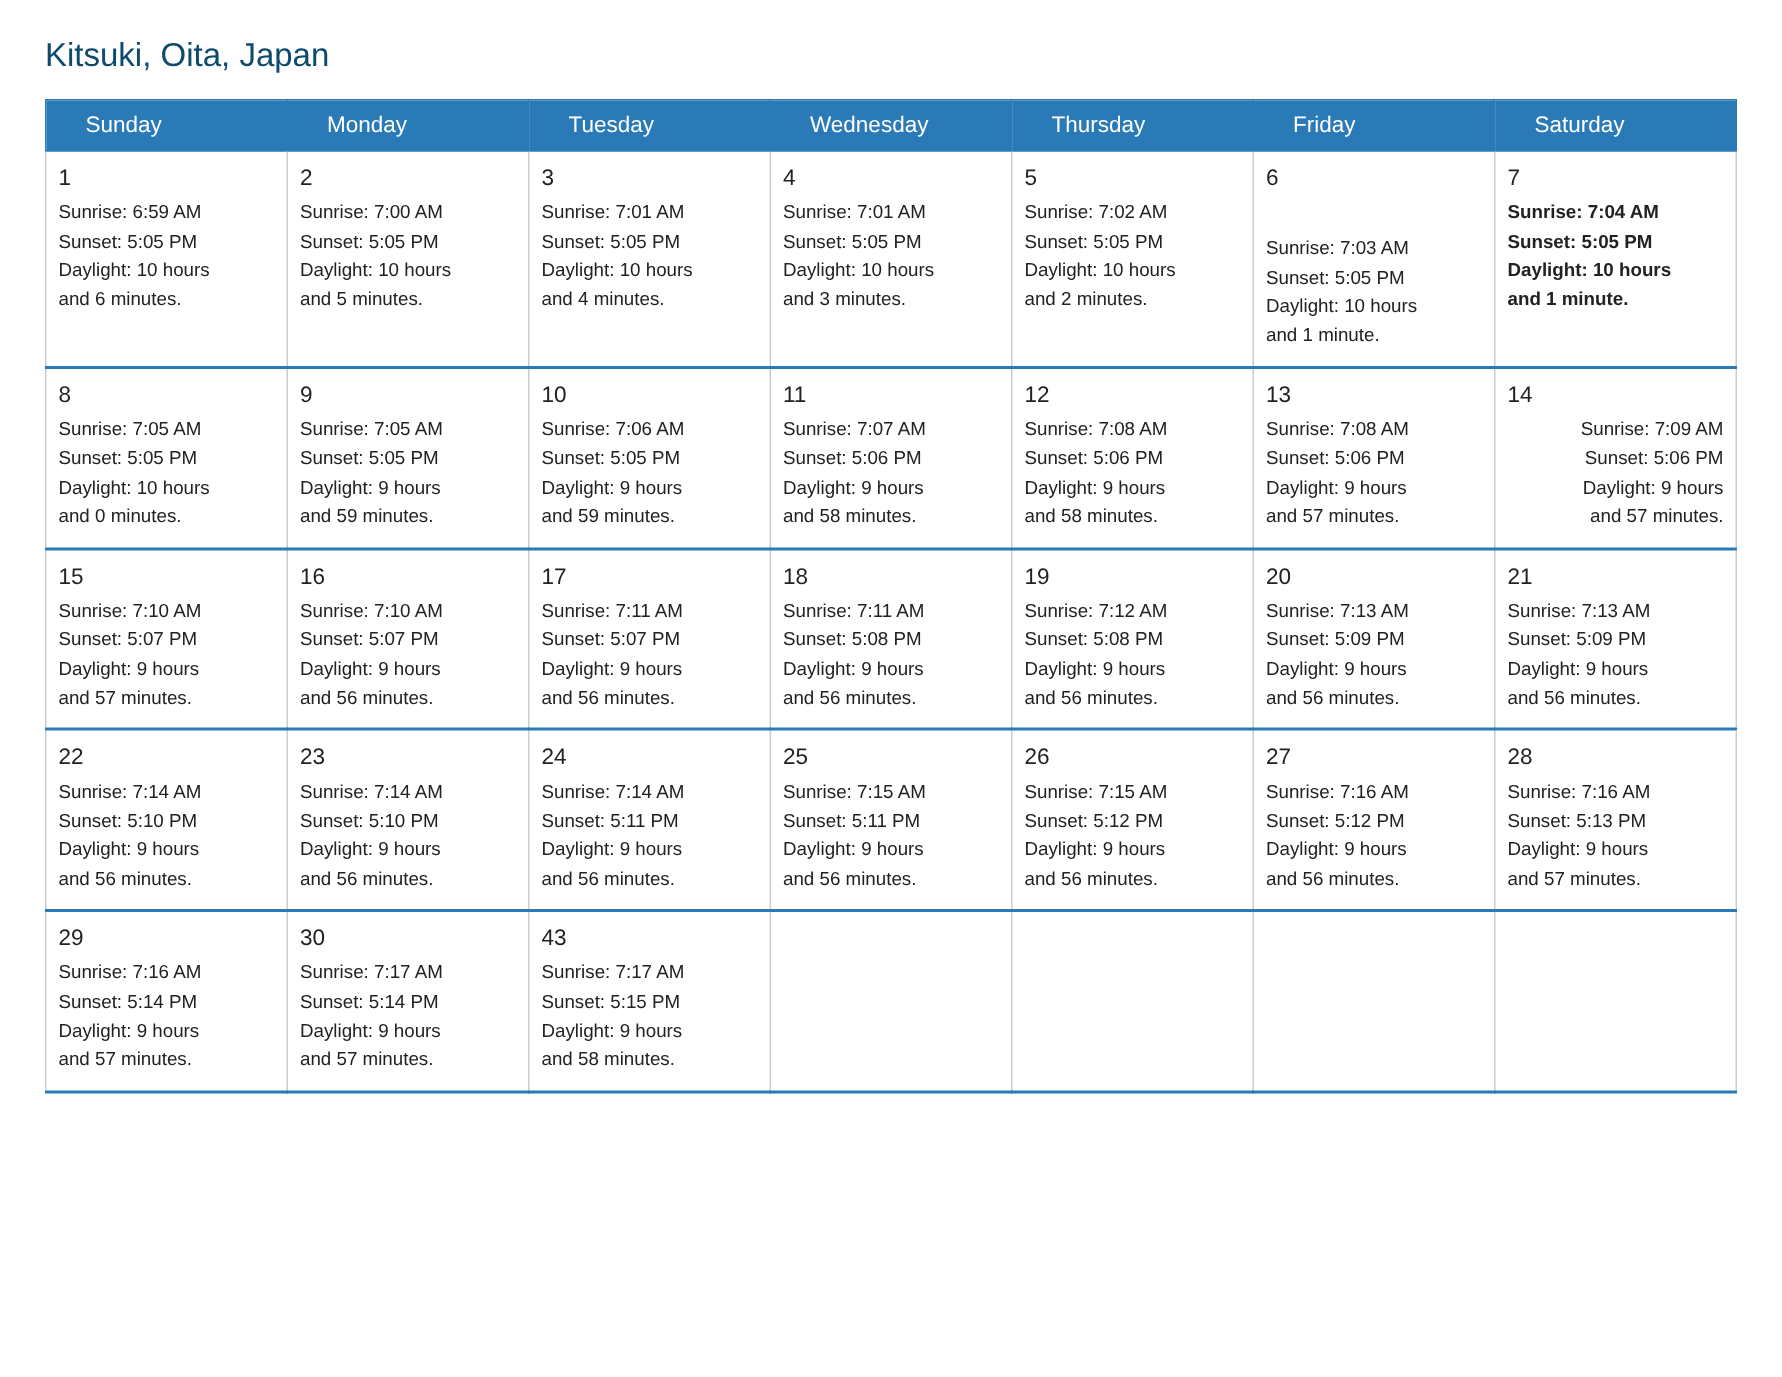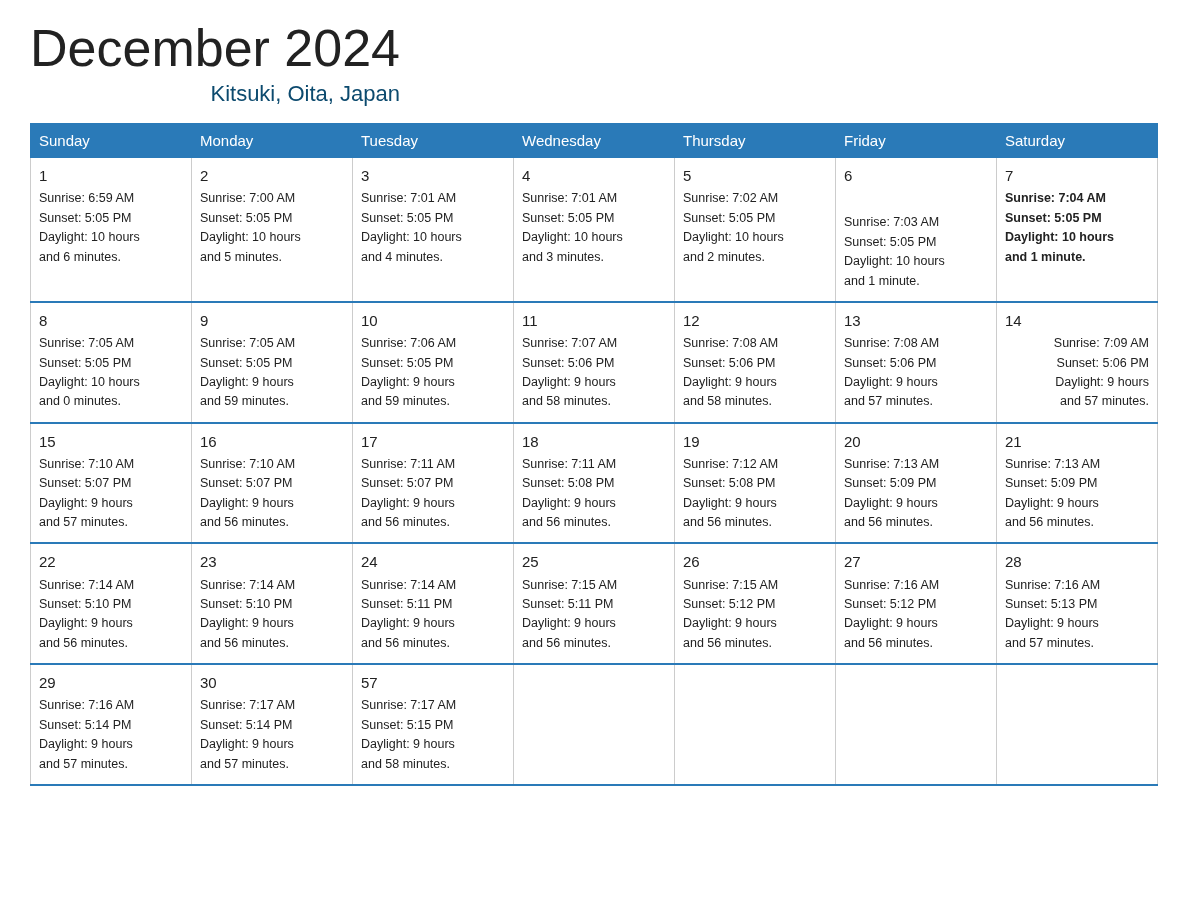--- a/index.html
+++ b/index.html
@@ -66,21 +66,21 @@
       border-collapse: collapse;
       table-layout: fixed;
     }
     thead tr {
       background-color: #2a7ab8;
     }
     thead th {
       color: #fff;
       font-size: 15px;
       font-weight: normal;
-      padding: 8px 8px;
+      padding: 8px 26px;
       text-align: left;
       border: 1px solid #2a7ab8;
     }
     tbody tr {
       border-bottom: 2px solid #2a7ab8;
     }
     tbody td {
       vertical-align: top;
       padding: 6px 8px 10px 8px;
       font-size: 13px;
@@ -101,21 +101,20 @@
       font-size: 12.5px;
       color: #222;
       line-height: 1.55;
     }
   </style>
 </head>
 <body>
 
 <div class="header">
   <div class="title-block">
-    <div class="month-title">December 2024</div>
     <div class="location-title">Kitsuki, Oita, Japan</div>
   </div>
 </div>
 
 <table>
   <thead>
     <tr>
     <th>Sunday</th>
         <th>Monday</th>
         <th>Tuesday</th>
@@ -339,21 +338,21 @@
 and 57 minutes.</div>
         </td>
         <td>
           <span class="day-number">30</span>
           <div class="day-info" style="white-space: pre-line;">Sunrise: 7:17 AM
 Sunset: 5:14 PM
 Daylight: 9 hours
 and 57 minutes.</div>
         </td>
         <td>
-          <span class="day-number">57</span>
+          <span class="day-number">43</span>
           <div class="day-info" style="white-space: pre-line;">Sunrise: 7:17 AM
 Sunset: 5:15 PM
 Daylight: 9 hours
 and 58 minutes.</div>
         </td>
         <td></td>
         <td></td>
         <td></td>
         <td></td>
       </tr>

